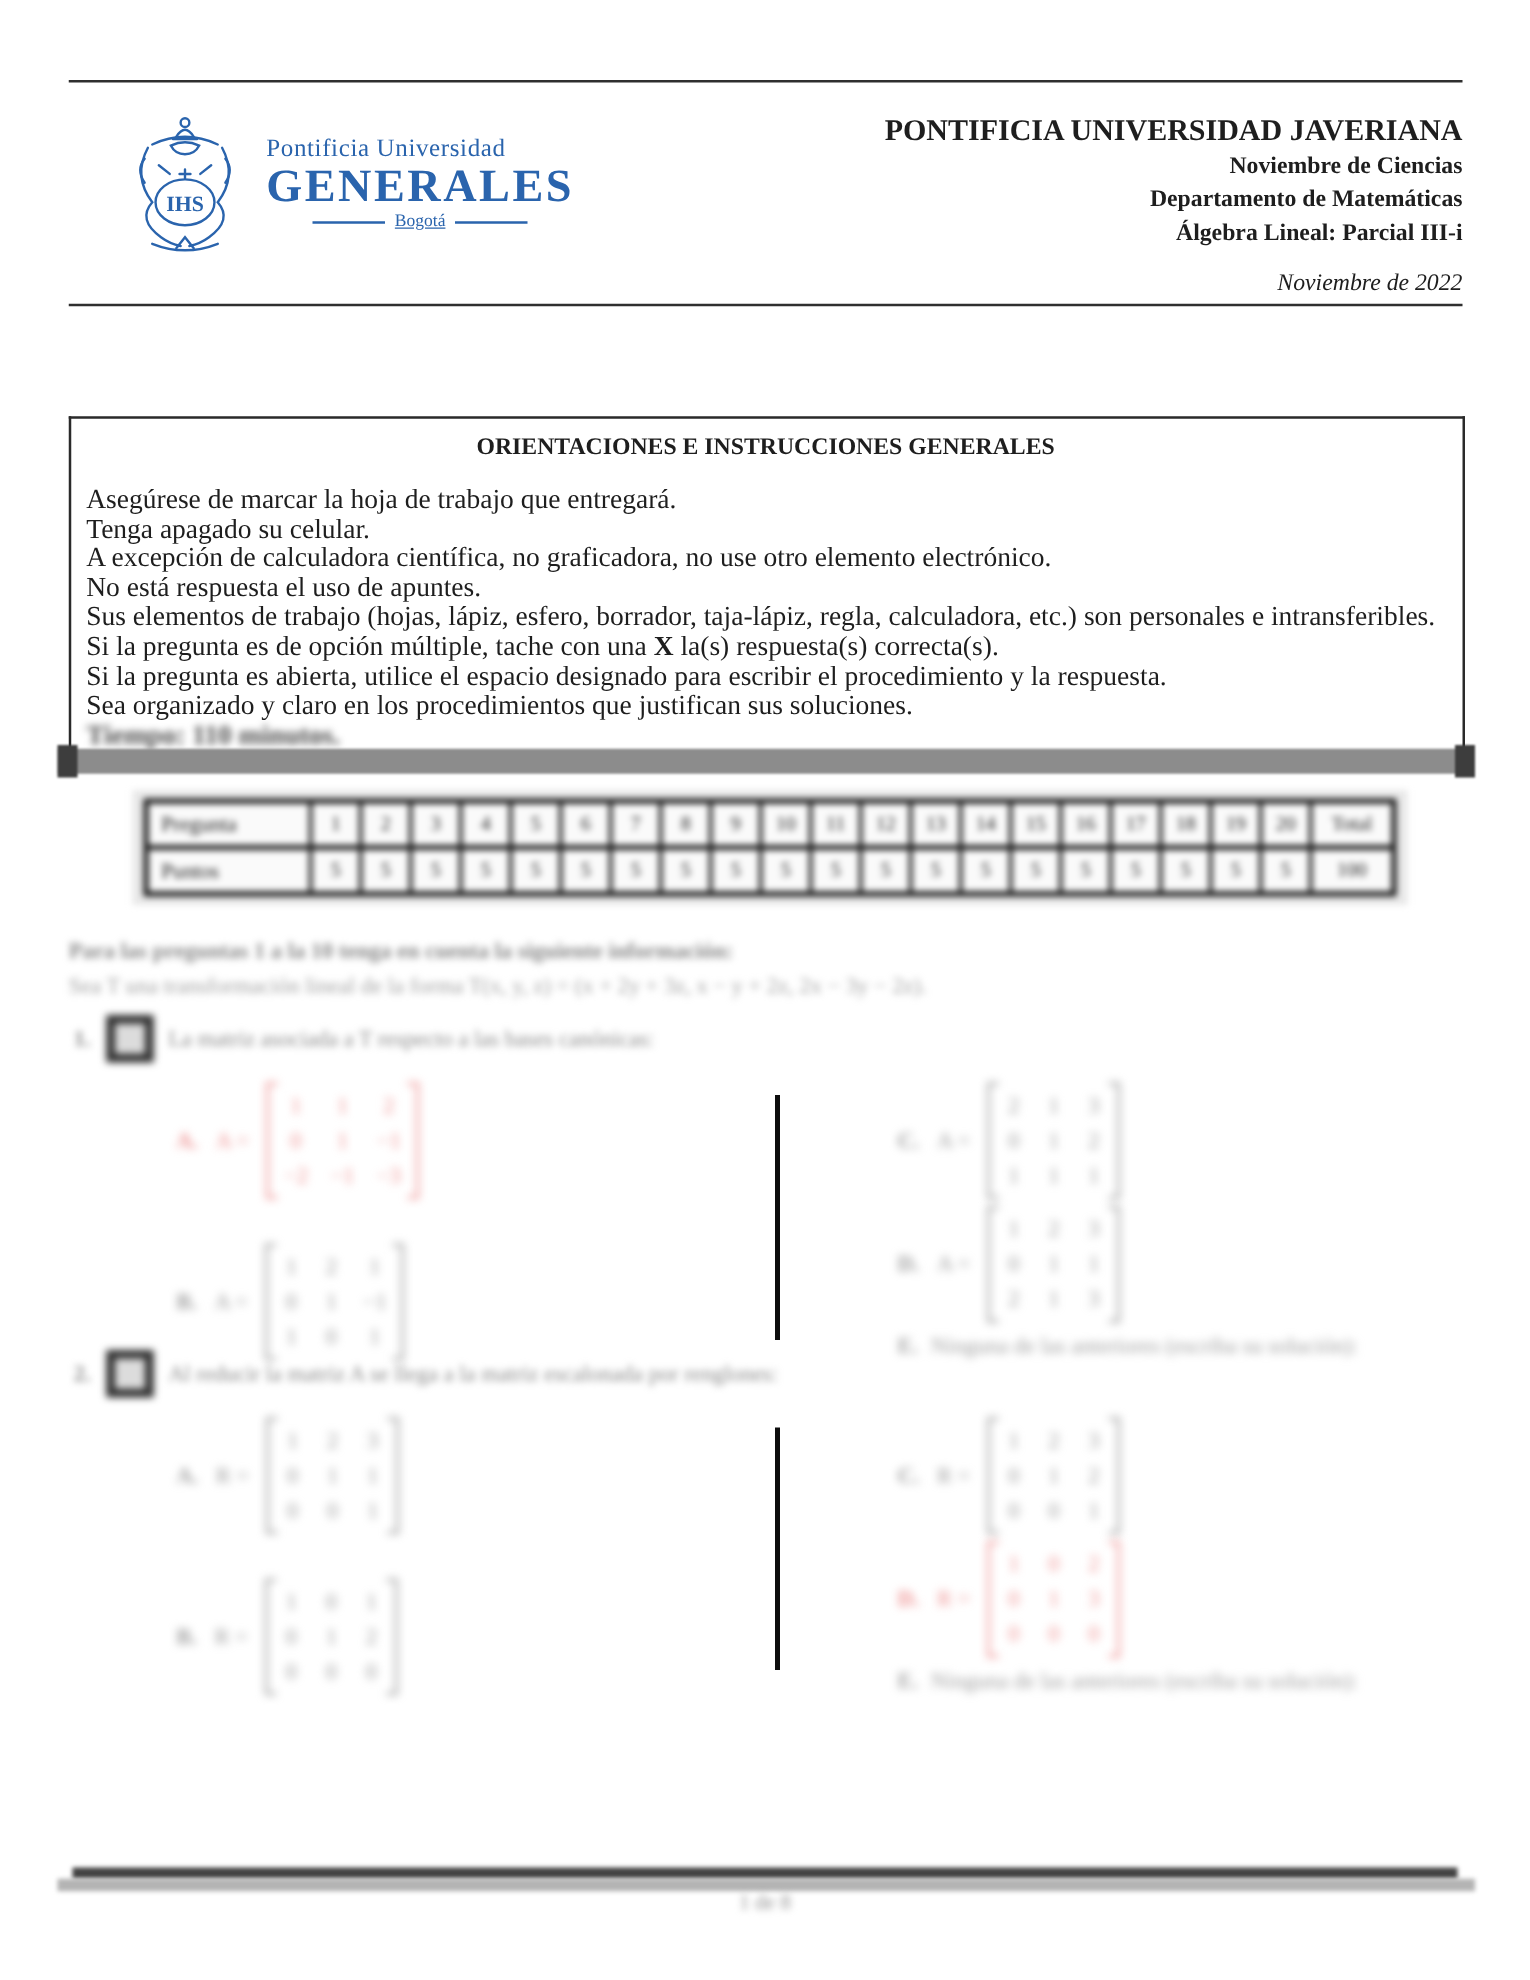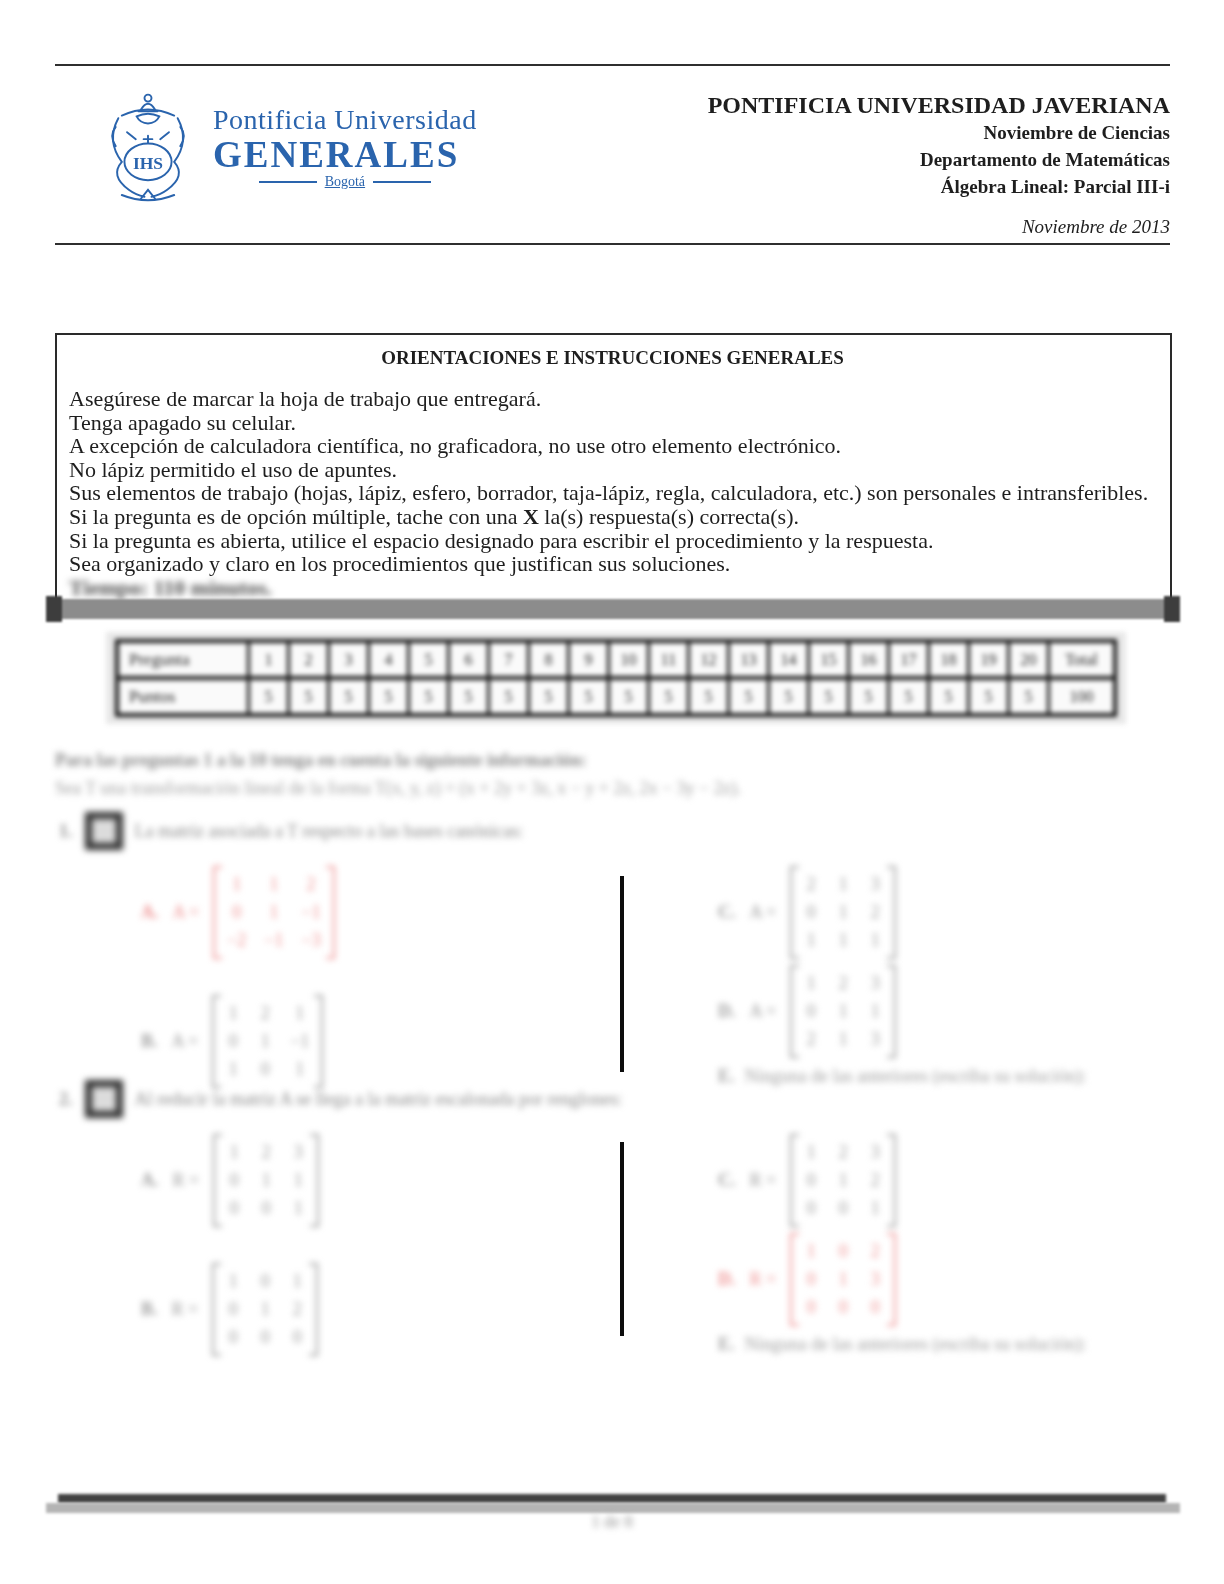--- a/index.html
+++ b/index.html
@@ -9,21 +9,21 @@
     overflow:hidden;
   }
   .rule { position:absolute; left:55px; right:54px; height:2px; background:#2f2f2f; }
   .rule-top { top:64px; }
   .rule-2 { top:243px; }
 
   
   .logo-block { position:absolute; left:95px; top:92px; display:flex; align-items:center; gap:12px; }
   .crest { width:106px; height:110px; }
   .logo-text { color:#2a64ad; }
-  .logo-small { font-size:28px; letter-spacing:0.5px; }
+  .logo-small { font-size:20px; letter-spacing:0.5px; }
   .logo-word { font-size:37px; font-weight:bold; letter-spacing:2px; line-height:1.05; }
   .logo-city { display:flex; align-items:center; gap:8px; font-size:14px; justify-content:center;text-decoration:underline; }
   .cityline { display:inline-block; width:58px; height:2px; background:#2a64ad; }
 
   .header-right { position:absolute; right:54px; top:92px; text-align:right; font-weight:bold; }
   .hr-l1 { font-size:24px; line-height:27px; }
   .hr-l  { font-size:19px; line-height:27px; }
   .date-line { position:absolute; right:54px; top:216px; font-style:italic; font-size:19px; }
 
   
@@ -126,30 +126,30 @@
     </div>
   </div>
 
   <div class="header-right">
     <div class="hr-l1">PONTIFICIA UNIVERSIDAD JAVERIANA</div>
     <div class="hr-l">Noviembre de Ciencias</div>
     <div class="hr-l">Departamento de Matemáticas</div>
     <div class="hr-l">Álgebra Lineal: Parcial III-i</div>
   </div>
 
-  <div class="date-line">Noviembre de 2013</div>
+  <div class="date-line">Noviembre de 2022</div>
   <div class="rule rule-2"></div>
 
 
   <div class="instructions-box">
     <div class="ins-title">ORIENTACIONES E INSTRUCCIONES GENERALES</div>
     <div class="ins-line">Asegúrese de marcar la hoja de trabajo que entregará.</div>
     <div class="ins-line">Tenga apagado su celular.</div>
     <div class="ins-line">A excepción de calculadora científica, no graficadora, no use otro elemento electrónico.</div>
-    <div class="ins-line">No lápiz permitido el uso de apuntes.</div>
+    <div class="ins-line">No está respuesta el uso de apuntes.</div>
     <div class="ins-line">Sus elementos de trabajo (hojas, lápiz, esfero, borrador, taja-lápiz, regla, calculadora, etc.) son personales e intransferibles.</div>
     <div class="ins-line"><span>Si la pregunta es de opción múltiple, tache con una </span><b>X</b><span> la(s) respuesta(s) correcta(s).</span></div>
     <div class="ins-line">Si la pregunta es abierta, utilice el espacio designado para escribir el procedimiento y la respuesta.</div>
     <div class="ins-line">Sea organizado y claro en los procedimientos que justifican sus soluciones.</div>
     <div class="ins-line ins-time">Tiempo: 110 minutos.</div>
   </div>
 
   <div class="blurbar">
     <span class="blurcap left"></span>
     <span class="blurcap right"></span>

